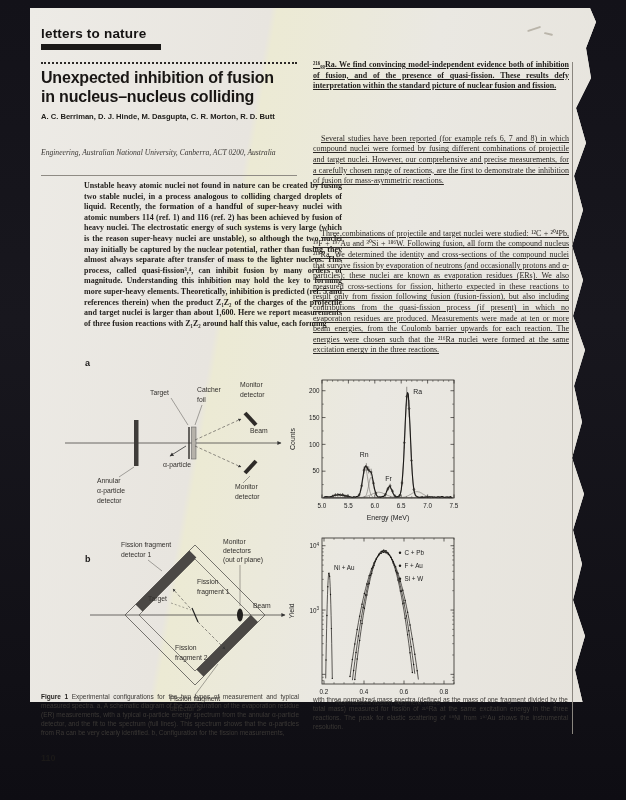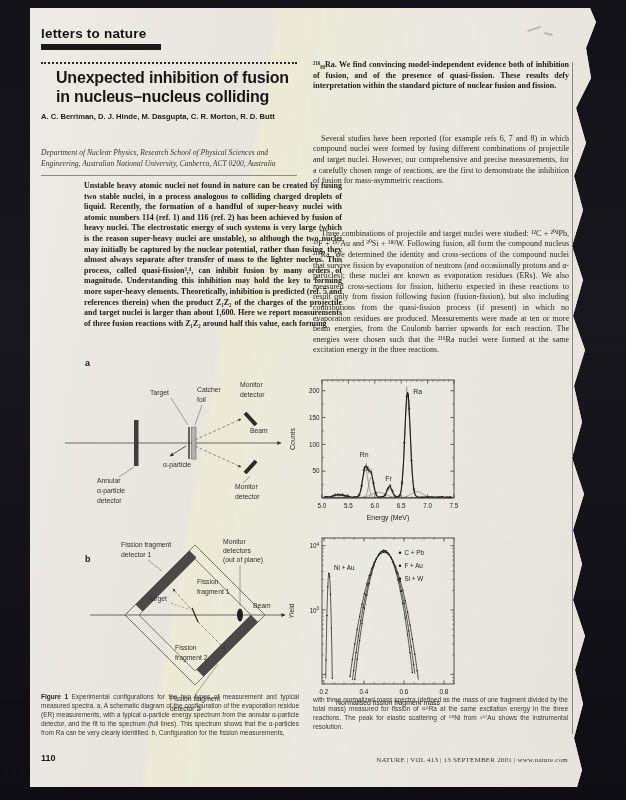--- a/index.html
+++ b/index.html
@@ -2,36 +2,36 @@
 <html><head>
 <meta charset="utf-8">
 <style>
   html,body{margin:0;padding:0;}
   body{
     width:626px;height:800px;overflow:hidden;position:relative;
     background:linear-gradient(180deg,#131219,#18171e 40%,#111016 85%,#0e0d13);
     font-family:"Liberation Serif",serif;
   }
   .page{
-    position:absolute;left:30px;top:8px;width:566px;height:779px;
+    position:absolute;left:30px;top:8px;width:566px;height:694px;
     background:linear-gradient(100deg,#edebe6,#e8e5df 35%,#ecead4 36%,#eae8e2 60%,#e6e3dc 100%);
     background-color:#e9e7e1;
     clip-path:polygon(0 0,560px 0,566px 14px,556px 40px,561px 70px,546px 100px,556px 135px,544px 168px,553px 202px,542px 238px,553px 272px,543px 308px,555px 342px,544px 378px,552px 414px,542px 450px,554px 486px,543px 522px,552px 556px,543px 592px,555px 628px,545px 662px,553px 696px,544px 730px,552px 762px,547px 779px,0 779px);
   }
   .abspos{position:absolute;}
   .sec-head{left:11px;top:18px;font:bold 13.5px "Liberation Sans",sans-serif;color:#151312;letter-spacing:.2px;}
   .sec-bar{left:11px;top:36px;width:120px;height:6px;background:#1b1918;}
   .dotted{left:11px;top:54px;width:256px;height:0;border-top:2px dotted #2b2826;}
-  .title{left:26px;top:60px;width:262px;font:bold 16px/19px "Liberation Sans",sans-serif;color:#191614;letter-spacing:-.2px;}
+  .title{left:11px;top:60px;width:262px;font:bold 16px/19px "Liberation Sans",sans-serif;color:#191614;letter-spacing:-.2px;}
   .authors{left:11px;top:104px;width:262px;font:bold 7.6px/10px "Liberation Sans",sans-serif;color:#22201d;}
   .affil{left:11px;top:140px;width:262px;font:italic 7.6px/10.5px "Liberation Serif",serif;color:#3a3734;}
   .hrule{left:11px;top:167px;width:256px;height:0;border-top:1px solid #8f8b84;}
   .abstract{left:11px;top:173px;width:258px;font:bold 8px/10.6px "Liberation Serif",serif;color:#211e1b;text-align:justify;margin-left:43px;}
   .rcol{left:283px;top:52px;width:256px;font:8px/10.6px "Liberation Serif",serif;color:#2b2724;text-align:justify;}
-  .rcol p{margin:0;}
+  .rcol p{margin:0;text-decoration:underline;}
   .rcol p.lead{font-weight:bold;color:#211e1b;}
   .rcol p.ind{text-indent:8px;margin-top:42px;}
   .pnl{font:bold 9px "Liberation Sans",sans-serif;color:#1b1918;}
   .cap{font:6.5px/9px "Liberation Sans",sans-serif;color:#3b3835;text-align:justify;}
   .capb{font-weight:bold;color:#221f1d;}
   .pageno{left:11px;top:745px;font:bold 9px "Liberation Sans",sans-serif;color:#1b1918;}
   .journal{left:283px;top:748px;width:255px;text-align:right;font:7px "Liberation Serif",serif;color:#3a3734;letter-spacing:.2px;}
   .colrule{left:542px;top:54px;width:1px;height:672px;background:#8a867f;}
   .pencil{position:absolute;height:1.6px;background:#b2aca0;border-radius:2px;opacity:.85;}
   svg{position:absolute;overflow:visible;}
@@ -51,21 +51,20 @@
 
   <div class="abspos dotted"></div>
   <div class="abspos title">
     <div>Unexpected inhibition of fusion</div>
     <div>in nucleus–nucleus colliding</div>
   </div>
   <div class="abspos authors">
     <div>A. C. Berriman, D. J. Hinde, M. Dasgupta, C. R. Morton, R. D. Butt</div>
   </div>
   <div class="abspos affil">
-    <div>Department of Nuclear Physics, Research School of Physical Sciences and</div>
     <div>Engineering, Australian National University, Canberra, ACT 0200, Australia</div>
   </div>
   <div class="abspos hrule"></div>
 
   <div class="abspos abstract">Unstable heavy atomic nuclei not found in nature can be created by fusing two stable nuclei, in a process analogous to colliding charged droplets of liquid. Recently, the formation of a handful of super-heavy nuclei with atomic numbers 114 (ref. 1) and 116 (ref. 2) has been achieved by fusion of heavy nuclei. The electrostatic energy of such systems is very large (which is the reason super-heavy nuclei are unstable), so although the two nuclei may initially be captured by the nuclear potential, rather than fusing, they almost always separate after transfer of mass to the lighter nucleus. This process, called quasi-fission³,⁴, can inhibit fusion by many orders of magnitude. Understanding this inhibition may hold the key to forming more super-heavy elements. Theoretically, inhibition is predicted (ref. 5 and references therein) when the product Z₁Z₂ of the charges of the projectile and target nuclei is larger than about 1,600. Here we report measurements of three fusion reactions with Z₁Z₂ around half this value, each forming</div>
 
   <div class="abspos rcol">
     <p class="lead">²¹⁶₈₈Ra. We find convincing model-independent evidence both of inhibition of fusion, and of the presence of quasi-fission. These results defy interpretation within the standard picture of nuclear fusion and fission.</p>
     <p class="ind">Several studies have been reported (for example refs 6, 7 and 8) in which compound nuclei were formed by fusing different combinations of projectile and target nuclei. However, our comprehensive and precise measurements, for a carefully chosen range of reactions, are the first to demonstrate the inhibition of fusion for mass-asymmetric reactions.</p>
     <p class="ind">Three combinations of projectile and target nuclei were studied: ¹²C + ²⁰⁴Pb, ¹⁹F + ¹⁹⁷Au and ³⁰Si + ¹⁸⁶W. Following fusion, all form the compound nucleus ²¹⁶Ra. We determined the identity and cross-sections of the compound nuclei that survive fission by evaporation of neutrons (and occasionally protons and α-particles); these nuclei are known as evaporation residues (ERs). We also measured cross-sections for fission, hitherto expected in these reactions to result only from fission following fusion (fusion-fission), but also including contributions from the quasi-fission process (if present) in which no evaporation residues are produced. Measurements were made at ten or more beam energies, from the Coulomb barrier upwards for each reaction. The energies were chosen such that the ²¹⁶Ra nuclei were formed at the same excitation energy in the three reactions.</p>
@@ -472,19 +471,18 @@
         <text x="118.5" y="44" class="tk">F + Au</text>
         <circle cx="114" cy="54.8" r="1.2" fill="#1b1916"></circle>
         <text x="118.5" y="57" class="tk">Si + W</text>
       </g>
     </svg>
 
   <div class="abspos cap" style="left:11px;top:684px;width:258px;"><span class="capb">Figure 1</span><span> Experimental configurations for the two types of measurement and typical measured spectra. a, A schematic diagram of the configuration of the evaporation residue (ER) measurements, with a typical α-particle energy spectrum from the annular α-particle detector, and the fit to the spectrum (full lines). This spectrum shows that the α-particles from Ra can be very clearly identified. b, Configuration for the fission measurements,</span></div>
   <div class="abspos cap" style="left:283px;top:687px;width:255px;">with three normalized mass spectra (defined as the mass of one fragment divided by the total mass) measured for fission of ²¹⁶Ra at the same excitation energy in the three reactions. The peak for elastic scattering of ⁵⁸Ni from ¹⁹⁷Au shows the instrumental resolution.</div>
 
   <div class="abspos pageno">110</div>
-  <div class="abspos journal">NATURE | VOL 413 | 13 SEPTEMBER 2001 | www.nature.com</div>
 
   <div class="abspos colrule"></div>
 
   <div class="pencil" style="left:497px;top:20px;width:14px;transform:rotate(-18deg);"></div>
   <div class="pencil" style="left:514px;top:25px;width:9px;transform:rotate(14deg);"></div>
 </div>
 
 </body></html>

